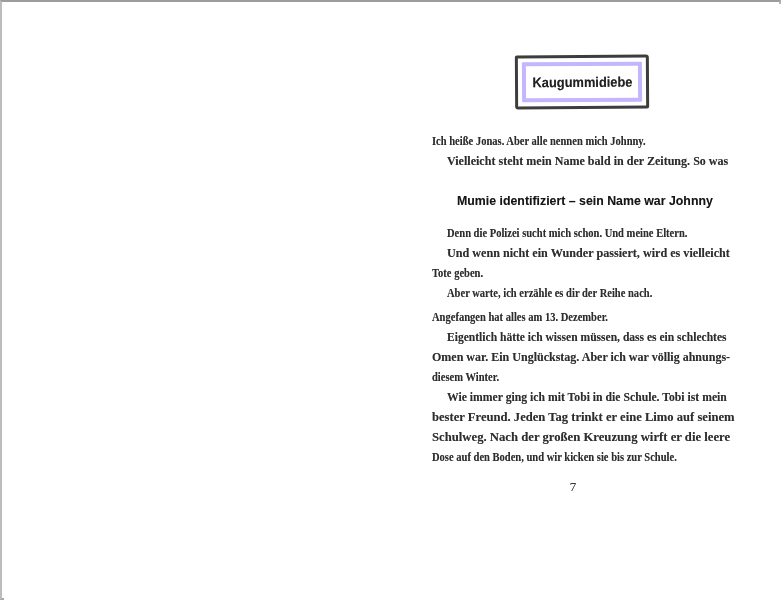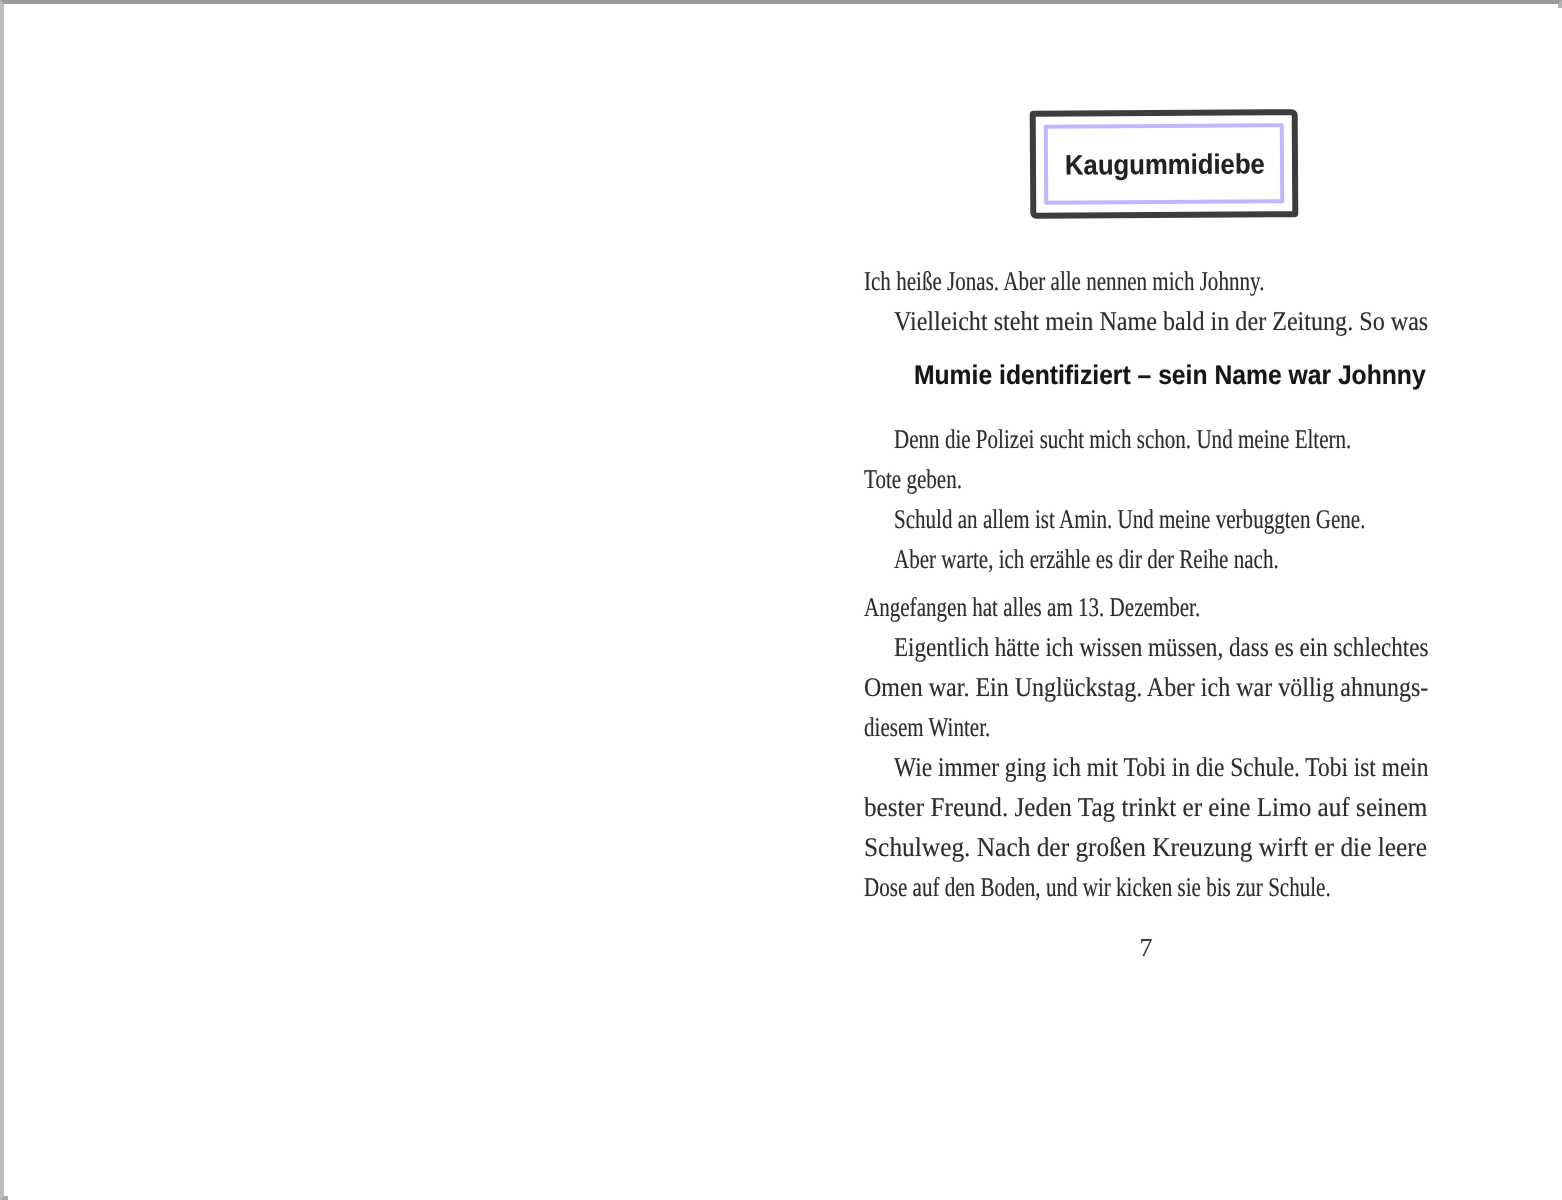--- a/index.html
+++ b/index.html
@@ -37,21 +37,21 @@
     box-sizing: border-box;
     border: 3px solid #3d3d3d;
     border-radius: 2px 3px 2px 3px;
     padding: 4px;
     transform: rotate(-0.35deg);
     background: #ffffff;
   }
   .chapter-box-inner {
     box-sizing: border-box;
     width: 100%; height: 100%;
-    border: 2px solid #c4b5fd;
+    border: 4px solid #c4b5fd;
     border-radius: 1px;
     display: flex; align-items: center; justify-content: center;
     padding: 0 8px;
     text-align: right;
     --maxsx: 1;
   }
   .chapter-title {
     font-family: "Liberation Sans", "DejaVu Sans", sans-serif;
     font-weight: 600;
     font-size: 14px;
@@ -65,28 +65,29 @@
     position: absolute; left: 430px; top: 129px;
     width: 282px;
     font-size: 13.5px;
     color: #2e2e2e;
     text-shadow: 0 0 0.5px rgba(60,60,60,0.45);
   }
   .line {
     height: 20px; line-height: 20px;
     white-space: nowrap;
     box-sizing: border-box;
+    font-weight: bold;
     --maxsx: 0.78;
   }
   .line.indent { padding-left: 15px; }
   .line.fill { --maxsx: 1.15; }
   .line .fit { display: inline-block; transform-origin: 0 60%; }
   .line.headline {
     height: 24px; line-height: 24px;
-    margin: 5px 0 10px 0;
+    margin: 18px 0 10px 0;
     padding: 0 13px;
     font-family: "Liberation Sans", "DejaVu Sans", sans-serif;
     font-weight: bold;
     font-size: 13.5px;
     color: #161616;
     --maxsx: 1.1;
   }
   .line.headline .fit { transform-origin: 50% 60%; }
   .line.break { height: 4px; }
   .page-number {
@@ -109,22 +110,22 @@
       <span class="chapter-title fit" style="transform: scaleX(0.9174);">Kaugummidiebe</span>
     </div>
   </div>
 
   <div class="text-column">
     <div>
         <div class="line body"><span class="fit" style="transform: scaleX(0.78);">Ich heiße Jonas. Aber alle nennen mich Johnny.</span></div>
         <div class="line body indent fill"><span class="fit" style="transform: scaleX(0.893);">Vielleicht steht mein Name bald in der Zeitung. So was</span></div>
         <div class="line headline fill"><span class="fit" style="transform: scaleX(0.9143);">Mumie identifiziert – sein Name war Johnny</span></div>
         <div class="line body indent"><span class="fit" style="transform: scaleX(0.78);">Denn die Polizei sucht mich schon. Und meine Eltern.</span></div>
+        <div class="line body indent fill"><span class="fit" style="transform: scaleX(0.899);">Und wenn nicht ein Wunder passiert, wird es vielleicht</span></div>
         <div class="line body"><span class="fit" style="transform: scaleX(0.78);">Tote geben.</span></div>
-        <div class="line body indent"><span class="fit" style="transform: scaleX(0.78);">Schuld an allem ist Amin. Und meine verbuggten Gene.</span></div>
         <div class="line body indent"><span class="fit" style="transform: scaleX(0.78);">Aber warte, ich erzähle es dir der Reihe nach.</span></div>
         <div class="line break"></div>
         <div class="line body"><span class="fit" style="transform: scaleX(0.78);">Angefangen hat alles am 13. Dezember.</span></div>
         <div class="line body indent fill"><span class="fit" style="transform: scaleX(0.8558);">Eigentlich hätte ich wissen müssen, dass es ein schlechtes</span></div>
         <div class="line body fill"><span class="fit" style="transform: scaleX(0.8896);">Omen war. Ein Unglückstag. Aber ich war völlig ahnungs-</span></div>
         <div class="line body"><span class="fit" style="transform: scaleX(0.78);">diesem Winter.</span></div>
         <div class="line body indent fill"><span class="fit" style="transform: scaleX(0.8669);">Wie immer ging ich mit Tobi in die Schule. Tobi ist mein</span></div>
         <div class="line body fill"><span class="fit" style="transform: scaleX(0.9338);">bester Freund. Jeden Tag trinkt er eine Limo auf seinem</span></div>
         <div class="line body fill"><span class="fit" style="transform: scaleX(0.94);">Schulweg. Nach der großen Kreuzung wirft er die leere</span></div>
         <div class="line body"><span class="fit" style="transform: scaleX(0.78);">Dose auf den Boden, und wir kicken sie bis zur Schule.</span></div>

